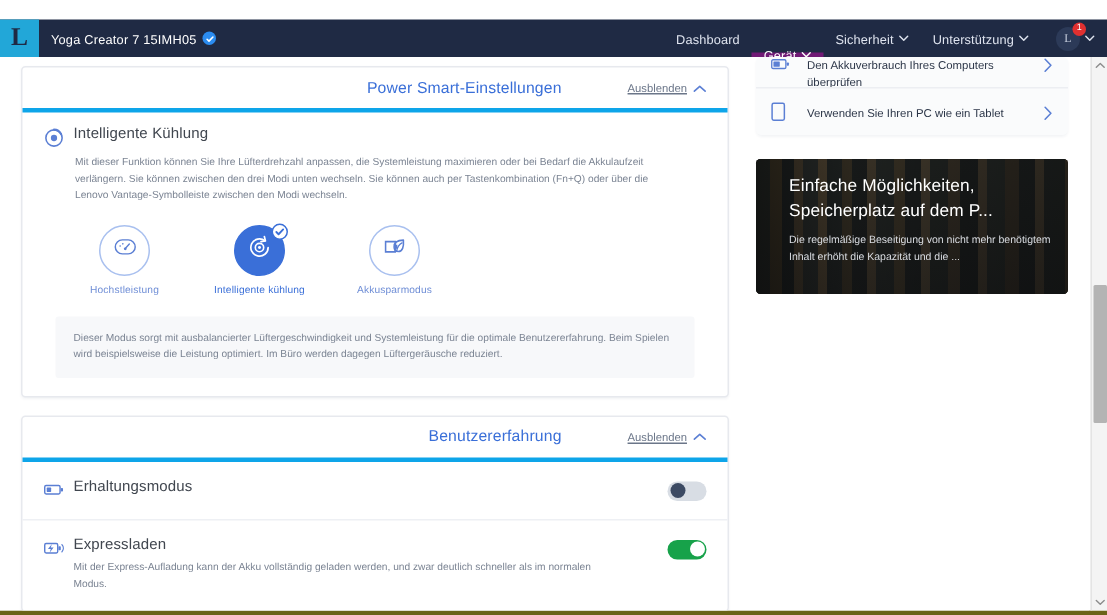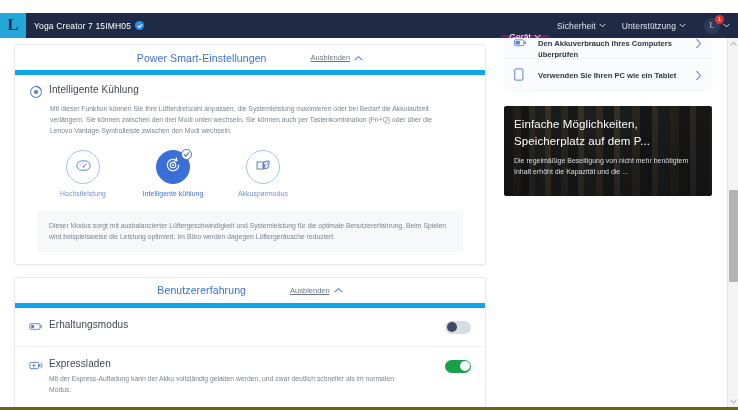--- a/index.html
+++ b/index.html
@@ -138,23 +138,23 @@
   
   .card {
     background: #ffffff;
     border: 1px solid #e7e9ee;
     border-radius: 3px;
     box-shadow: 0 1px 2px rgba(25,40,80,.055);
     margin-bottom: 12px;
   }
   .card-head {
     height: 30px;
-    display: flex; align-items: center; justify-content: center;
+    display: flex; align-items: center; justify-content: flex-end;
     padding: 0 14px;
-    border-bottom: 5px solid #0ea5e9;
+    border-bottom: 3px solid #0ea5e9;
   }
   .card-title {
     font-size: 10.5px; color: #3a6fd8; letter-spacing: .1px;
   }
   .collapse-link {
     display: flex; align-items: center; gap: 4px;
     font-size: 7.5px; color: #6b7689; margin-left: 44px;
   }
   .collapse-link .lbl { text-decoration: underline; }
   .collapse-link svg { display: block; }
@@ -263,21 +263,21 @@
   .rc-item.clipped {
     align-items: flex-start;
     padding-top: 0;
     height: 20px; overflow: hidden;
   }
   .rc-icon { flex: 0 0 auto; width: 14px; }
   .rc-icon svg { display: block; }
   .rc-label {
     flex: 1 1 auto;
     font-size: 7.6px; color: #2c3648; line-height: 1.5;
-    font-weight: 700;
+    font-weight: 400;
   }
   .rc-chevron { flex: 0 0 auto; }
   .rc-chevron svg { display: block; }
 
   .rc-spacer { height: 16px; }
 
   .promo {
     position: relative;
     margin: 0 10px 0 8px;
     height: 90px;
@@ -298,21 +298,21 @@
         #635640 128px 136px, #2c322f 136px 148px, #74654b 148px 154px,
         #3d443d 154px 166px, #5a4f3b 166px 175px, #303633 175px 186px,
         #7a6a4e 186px 192px, #373e38 192px 206px, #665840 206px 214px);
     filter: blur(.4px);
   }
   .promo-shade {
     position: absolute; inset: 0;
     background: linear-gradient(180deg, rgba(10,10,12,.42), rgba(10,10,12,.62));
   }
   .promo-content {
-    position: absolute; left: 10px; right: 8px; top: 10px;
+    position: absolute; left: 22px; right: 8px; top: 10px;
   }
   .promo-title {
     font-size: 11.5px; color: #ffffff; line-height: 1.48;
     font-weight: 400; letter-spacing: .1px;
   }
   .promo-sub {
     margin-top: 5px;
     font-size: 7px; color: #dadde2; line-height: 1.6;
   }
 
@@ -346,20 +346,23 @@
     <div class="device-name-wrap">
       <span class="device-name">Yoga Creator 7 15IMH05</span>
       <span class="verified-badge">
         <svg width="6" height="6" viewBox="0 0 8 8">
             <polyline points="1.4,4.2 3.1,5.9 6.6,2.2" fill="none" stroke="#ffffff" stroke-width="1.4" stroke-linecap="round" stroke-linejoin="round"></polyline>
           </svg>
       </span>
     </div>
 
     <div class="nav-items">
+      <div class="nav-item">
+        <span>Dashboard</span>
+      </div>
       <div class="nav-item active">
         <span>Gerät</span>
         <span class="caret">
           <svg width="7" height="5" viewBox="0 0 8 5">
               <polyline points="1,1 4,4 7,1" fill="none" stroke="#ffffff" stroke-width="1.1" stroke-linecap="round" stroke-linejoin="round"></polyline>
             </svg>
         </span>
       </div>
       <div class="nav-item">
         <span>Sicherheit</span>

